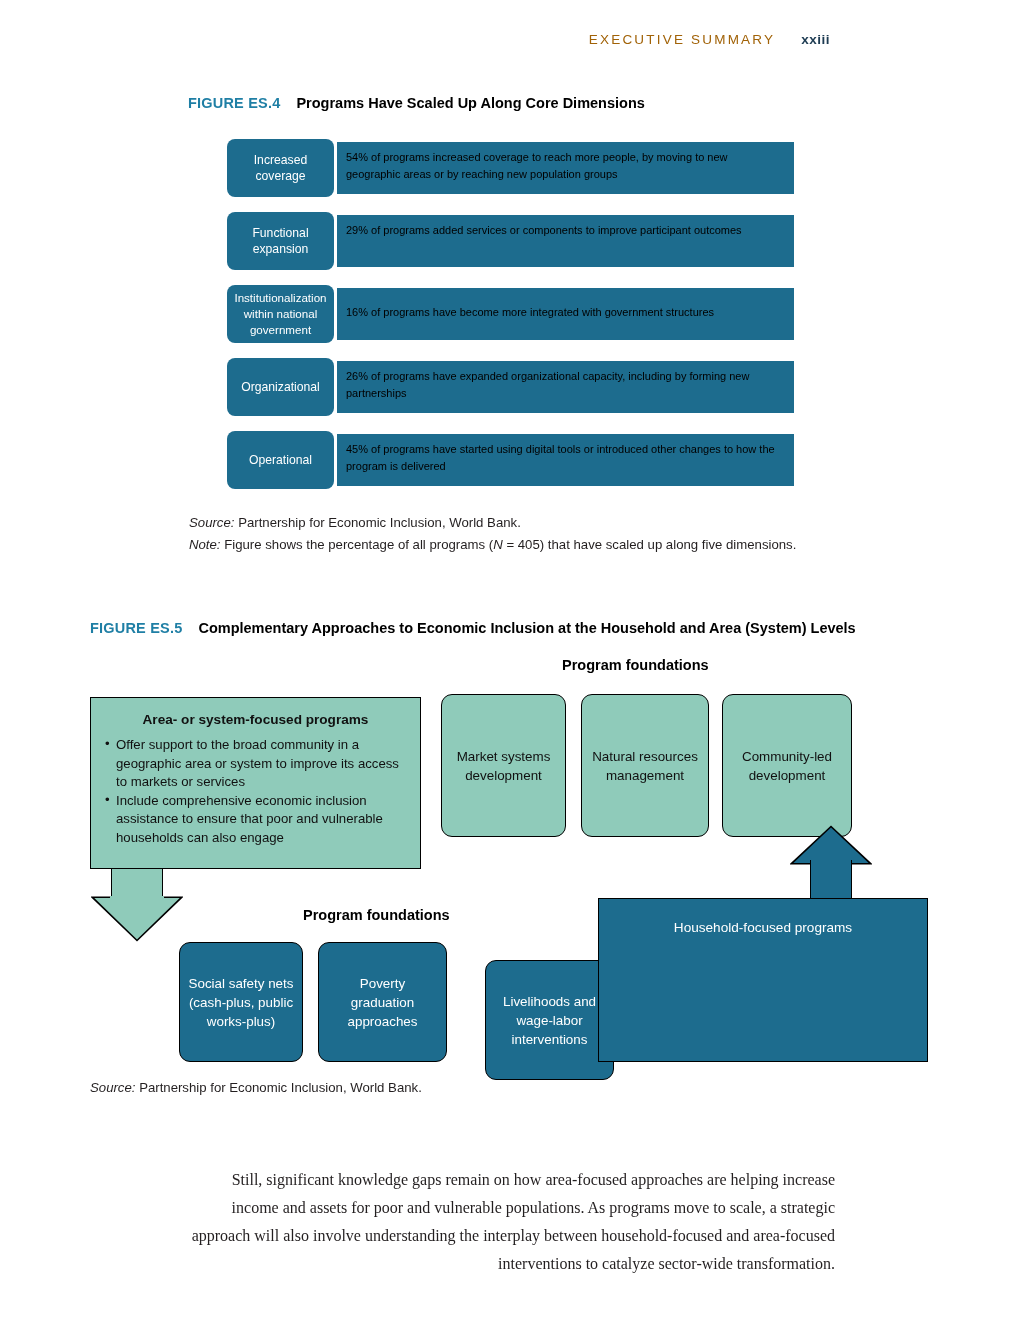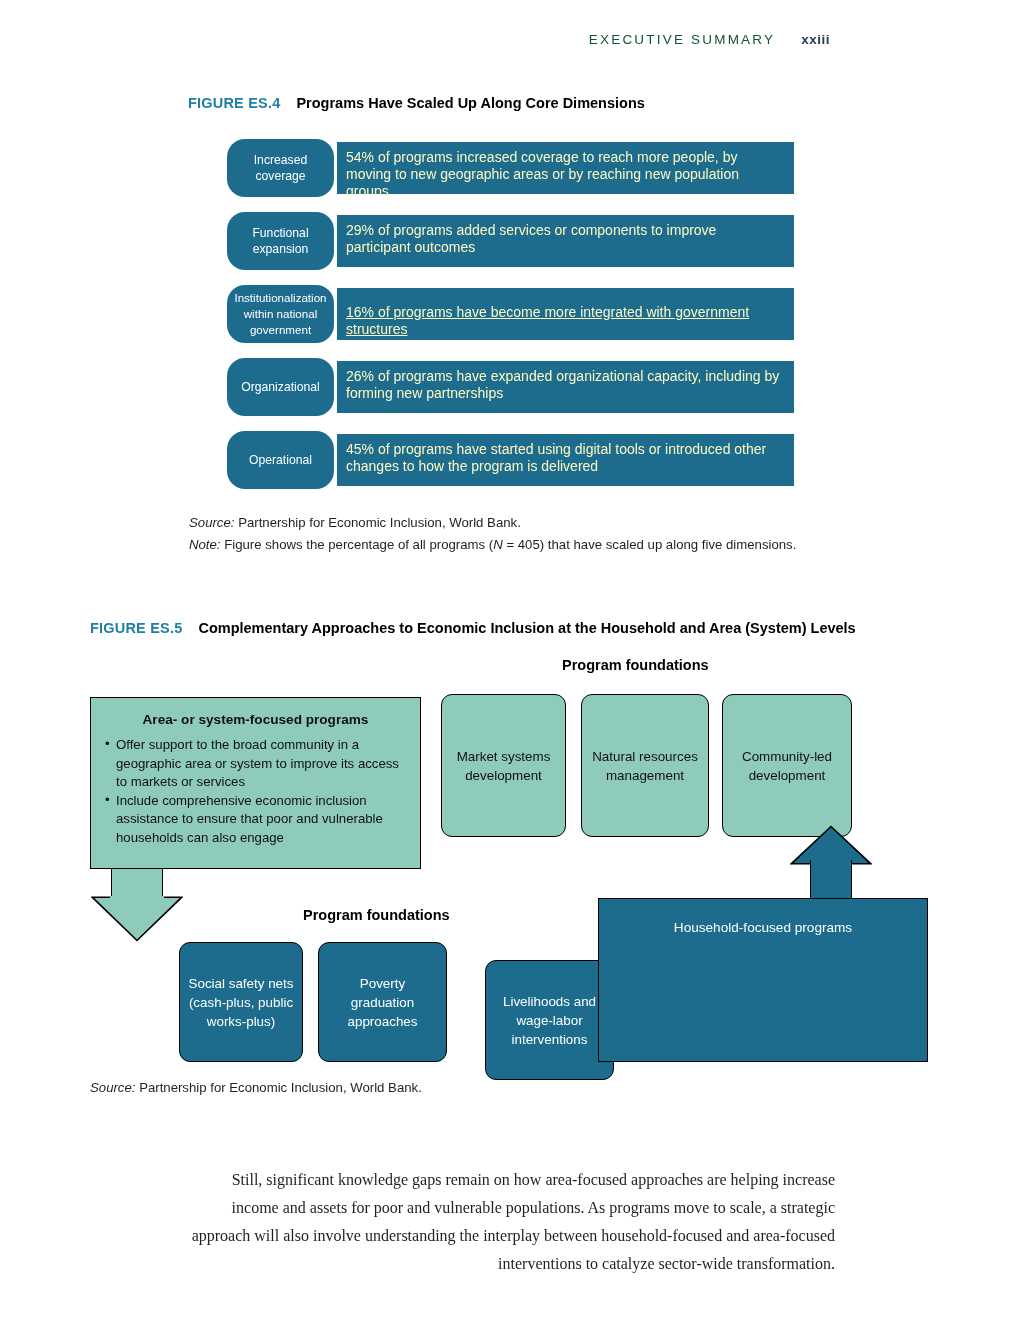--- a/index.html
+++ b/index.html
@@ -22,21 +22,21 @@
     top: 30px;
     left: 0;
     width: 1020px;
     text-align: right;
     padding-right: 190px;
     box-sizing: border-box;
   }
   #running-head .rh-title {
     font-size: 13.5px;
     letter-spacing: 2.2px;
-    color: #14532d;
+    color: #a16207;
     font-weight: 400;
   }
   #running-head .rh-page {
     font-size: 13.5px;
     font-weight: bold;
     color: #1d3b52;
     margin-left: 26px;
     letter-spacing: 0.5px;
   }
 
@@ -71,41 +71,41 @@
     height: 58px;
     margin-bottom: 15px;
   }
   .es4-label {
     position: absolute;
     left: 0;
     top: 0;
     width: 107px;
     height: 58px;
     background: #1d6c8e;
-    border-radius: 18px;
+    border-radius: 8px;
     color: #ffffff;
     font-size: 12.2px;
     line-height: 16px;
     display: flex;
     align-items: center;
     justify-content: center;
     text-align: center;
     box-sizing: border-box;
     padding: 0 2px;
     z-index: 2;
   }
   .es4-desc {
     position: absolute;
     left: 108px;
     top: 3px;
     right: 0;
     height: 52px;
     background: #1d6c8e;
-    color: #fef9c3;
-    font-size: 14px;
+    color: #000000;
+    font-size: 11px;
     line-height: 17px;
     box-sizing: border-box;
     padding: 7px 12px 0 9px;
     border-left: 2px solid #ffffff;
   }
 
   
   .srcnote {
     position: absolute;
     font-size: 13.2px;
@@ -313,21 +313,21 @@
     <div class="es4-desc">54% of programs increased coverage to reach more people, by moving to new geographic areas or by reaching new population groups</div>
   </div>
 
   <div class="es4-row">
     <div class="es4-label">Functional expansion</div>
     <div class="es4-desc">29% of programs added services or components to improve participant outcomes</div>
   </div>
 
   <div class="es4-row">
     <div class="es4-label" style="font-size:11.6px;">Institutionalization within national government</div>
-    <div class="es4-desc" style="padding-top:16px;text-decoration:underline;">16% of programs have become more integrated with government structures</div>
+    <div class="es4-desc" style="padding-top:16px;">16% of programs have become more integrated with government structures</div>
   </div>
 
   <div class="es4-row">
     <div class="es4-label">Organizational</div>
     <div class="es4-desc">26% of programs have expanded organizational capacity, including by forming new partnerships</div>
   </div>
 
   <div class="es4-row">
     <div class="es4-label">Operational</div>
     <div class="es4-desc">45% of programs have started using digital tools or introduced other changes to how the program is delivered</div>

